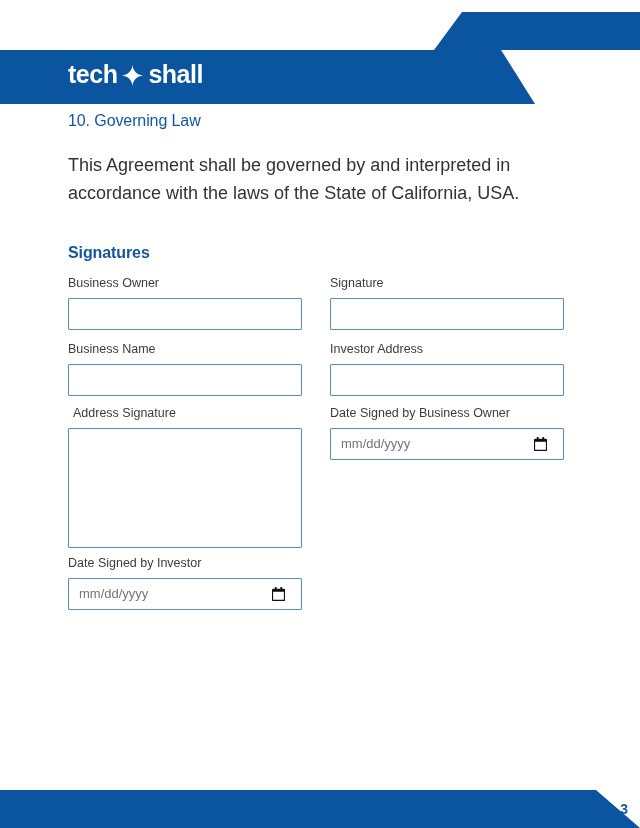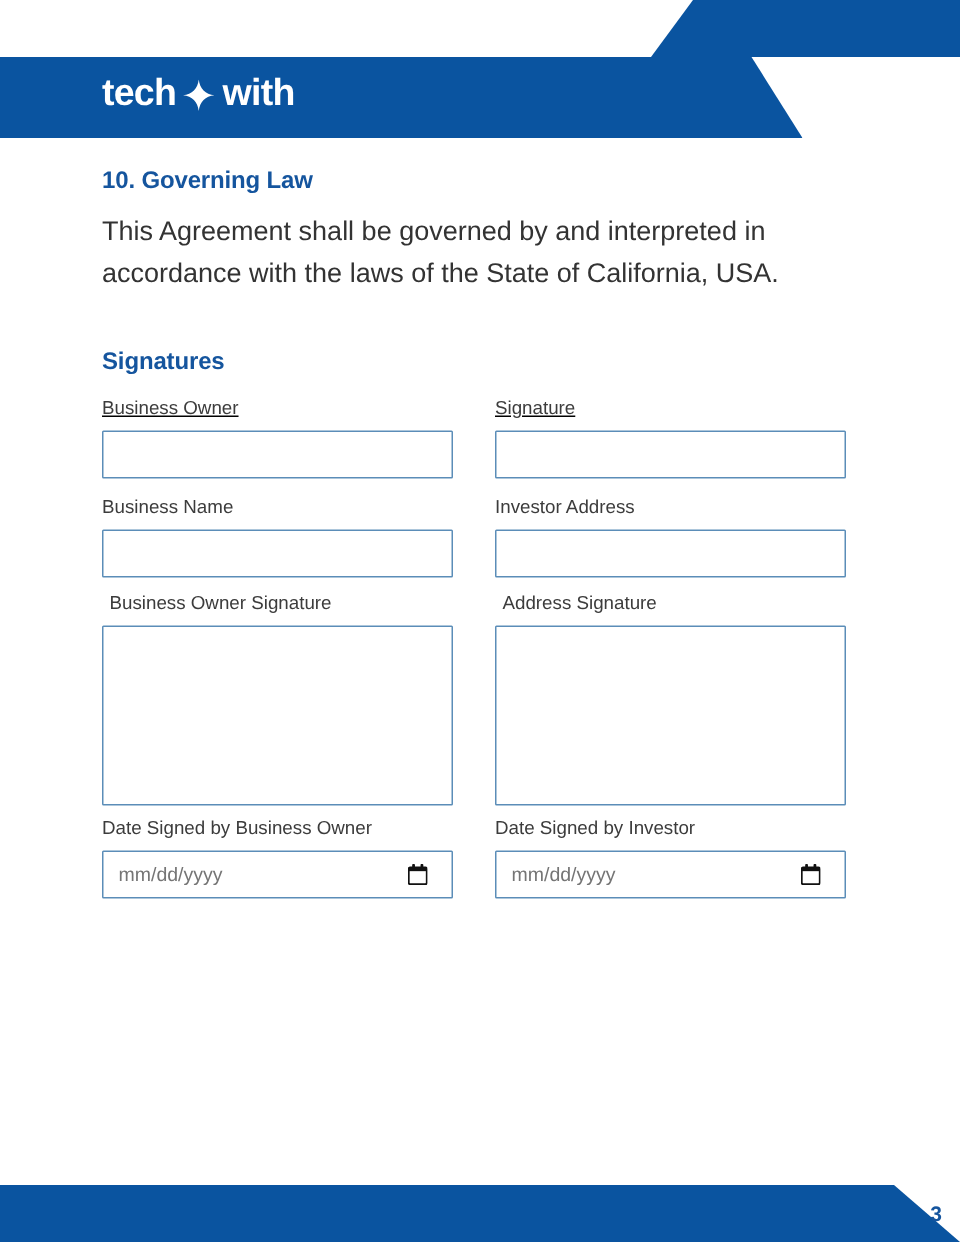--- a/index.html
+++ b/index.html
@@ -12,21 +12,21 @@
     background: #ffffff;
     font-family: "Liberation Sans", sans-serif;
     position: relative;
     overflow: hidden;
     -webkit-font-smoothing: antialiased;
   }
 
   
   .header {
     position: absolute;
-    top: 0;
+    top: 12px;
     left: 0;
     width: 640px;
     height: 100px;
   }
   .header-wedge-top {
     position: absolute;
     top: 0;
     left: 0;
     width: 640px;
     height: 38px;
@@ -68,22 +68,22 @@
   
   .content {
     position: absolute;
     left: 68px;
     top: 112px;
     width: 504px;
   }
   .section-title {
     color: #15559e;
     font-size: 16px;
-    font-weight: bold;
-    margin: 0 0 11px 0;
+    font-weight: normal;
+    margin: 0 0 22px 0;
     letter-spacing: -0.1px;
   }
   .section-body {
     color: #333333;
     font-size: 18px;
     line-height: 1.55;
     margin: 0;
     max-width: 495px;
   }
   .signatures-title {
@@ -142,21 +142,21 @@
     right: 9px;
     top: 50%;
     transform: translateY(-50%);
     width: 13px;
     height: 14px;
     pointer-events: none;
   }
   .cal-icon svg { display: block; }
 
   
-  .row-gap-a { margin-bottom: 12px; text-decoration: underline; }
+  .row-gap-a { margin-bottom: 12px; }
   .row-gap-b { margin-bottom: 10px; }
   .row-gap-c { margin-bottom: 8px; }
 
   
   .footer {
     position: absolute;
     left: 0;
     bottom: 0;
     width: 640px;
     height: 38px;
@@ -187,21 +187,21 @@
 <div class="header">
   <div class="header-wedge-top"></div>
   <div class="header-bar"></div>
   <div class="logo">
     <span>tech</span>
     <span class="logo-star">
       <svg viewBox="0 0 24 24" width="21" height="21" aria-hidden="true">
         <path d="M12 0 C12.8 7.0 17.0 11.2 24 12 C17.0 12.8 12.8 17.0 12 24 C11.2 17.0 7.0 12.8 0 12 C7.0 11.2 11.2 7.0 12 0 Z" fill="#ffffff"></path>
       </svg>
     </span>
-    <span>with</span>
+    <span>shall</span>
   </div>
 </div>
 
 <div class="content">
 
   <h2 class="section-title">10. Governing Law</h2>
   <p class="section-body">This Agreement shall be governed by and interpreted in accordance with the laws of the State of California, USA.</p>
 
   <h2 class="signatures-title">Signatures</h2>
 
@@ -218,24 +218,20 @@
 
     <div class="field row-gap-b">
       <label class="field-label">Business Name</label>
       <input class="text-input" type="text" placeholder="" style="">
     </div>
     <div class="field row-gap-b">
       <label class="field-label">Investor Address</label>
       <input class="text-input" type="text" placeholder="" style="">
     </div>
 
-    <div class="field row-gap-c">
-      <label class="field-label indented">Business Owner Signature</label>
-      <textarea class="sig-area" placeholder="" style=""></textarea>
-    </div>
     <div class="field row-gap-c">
       <label class="field-label indented">Address Signature</label>
       <textarea class="sig-area" placeholder="" style=""></textarea>
     </div>
 
     <div class="field">
       <label class="field-label">Date Signed by Business Owner</label>
       <div class="date-wrap">
         <input class="date-input" type="text" placeholder="mm/dd/yyyy" style="">
         <span class="cal-icon">

